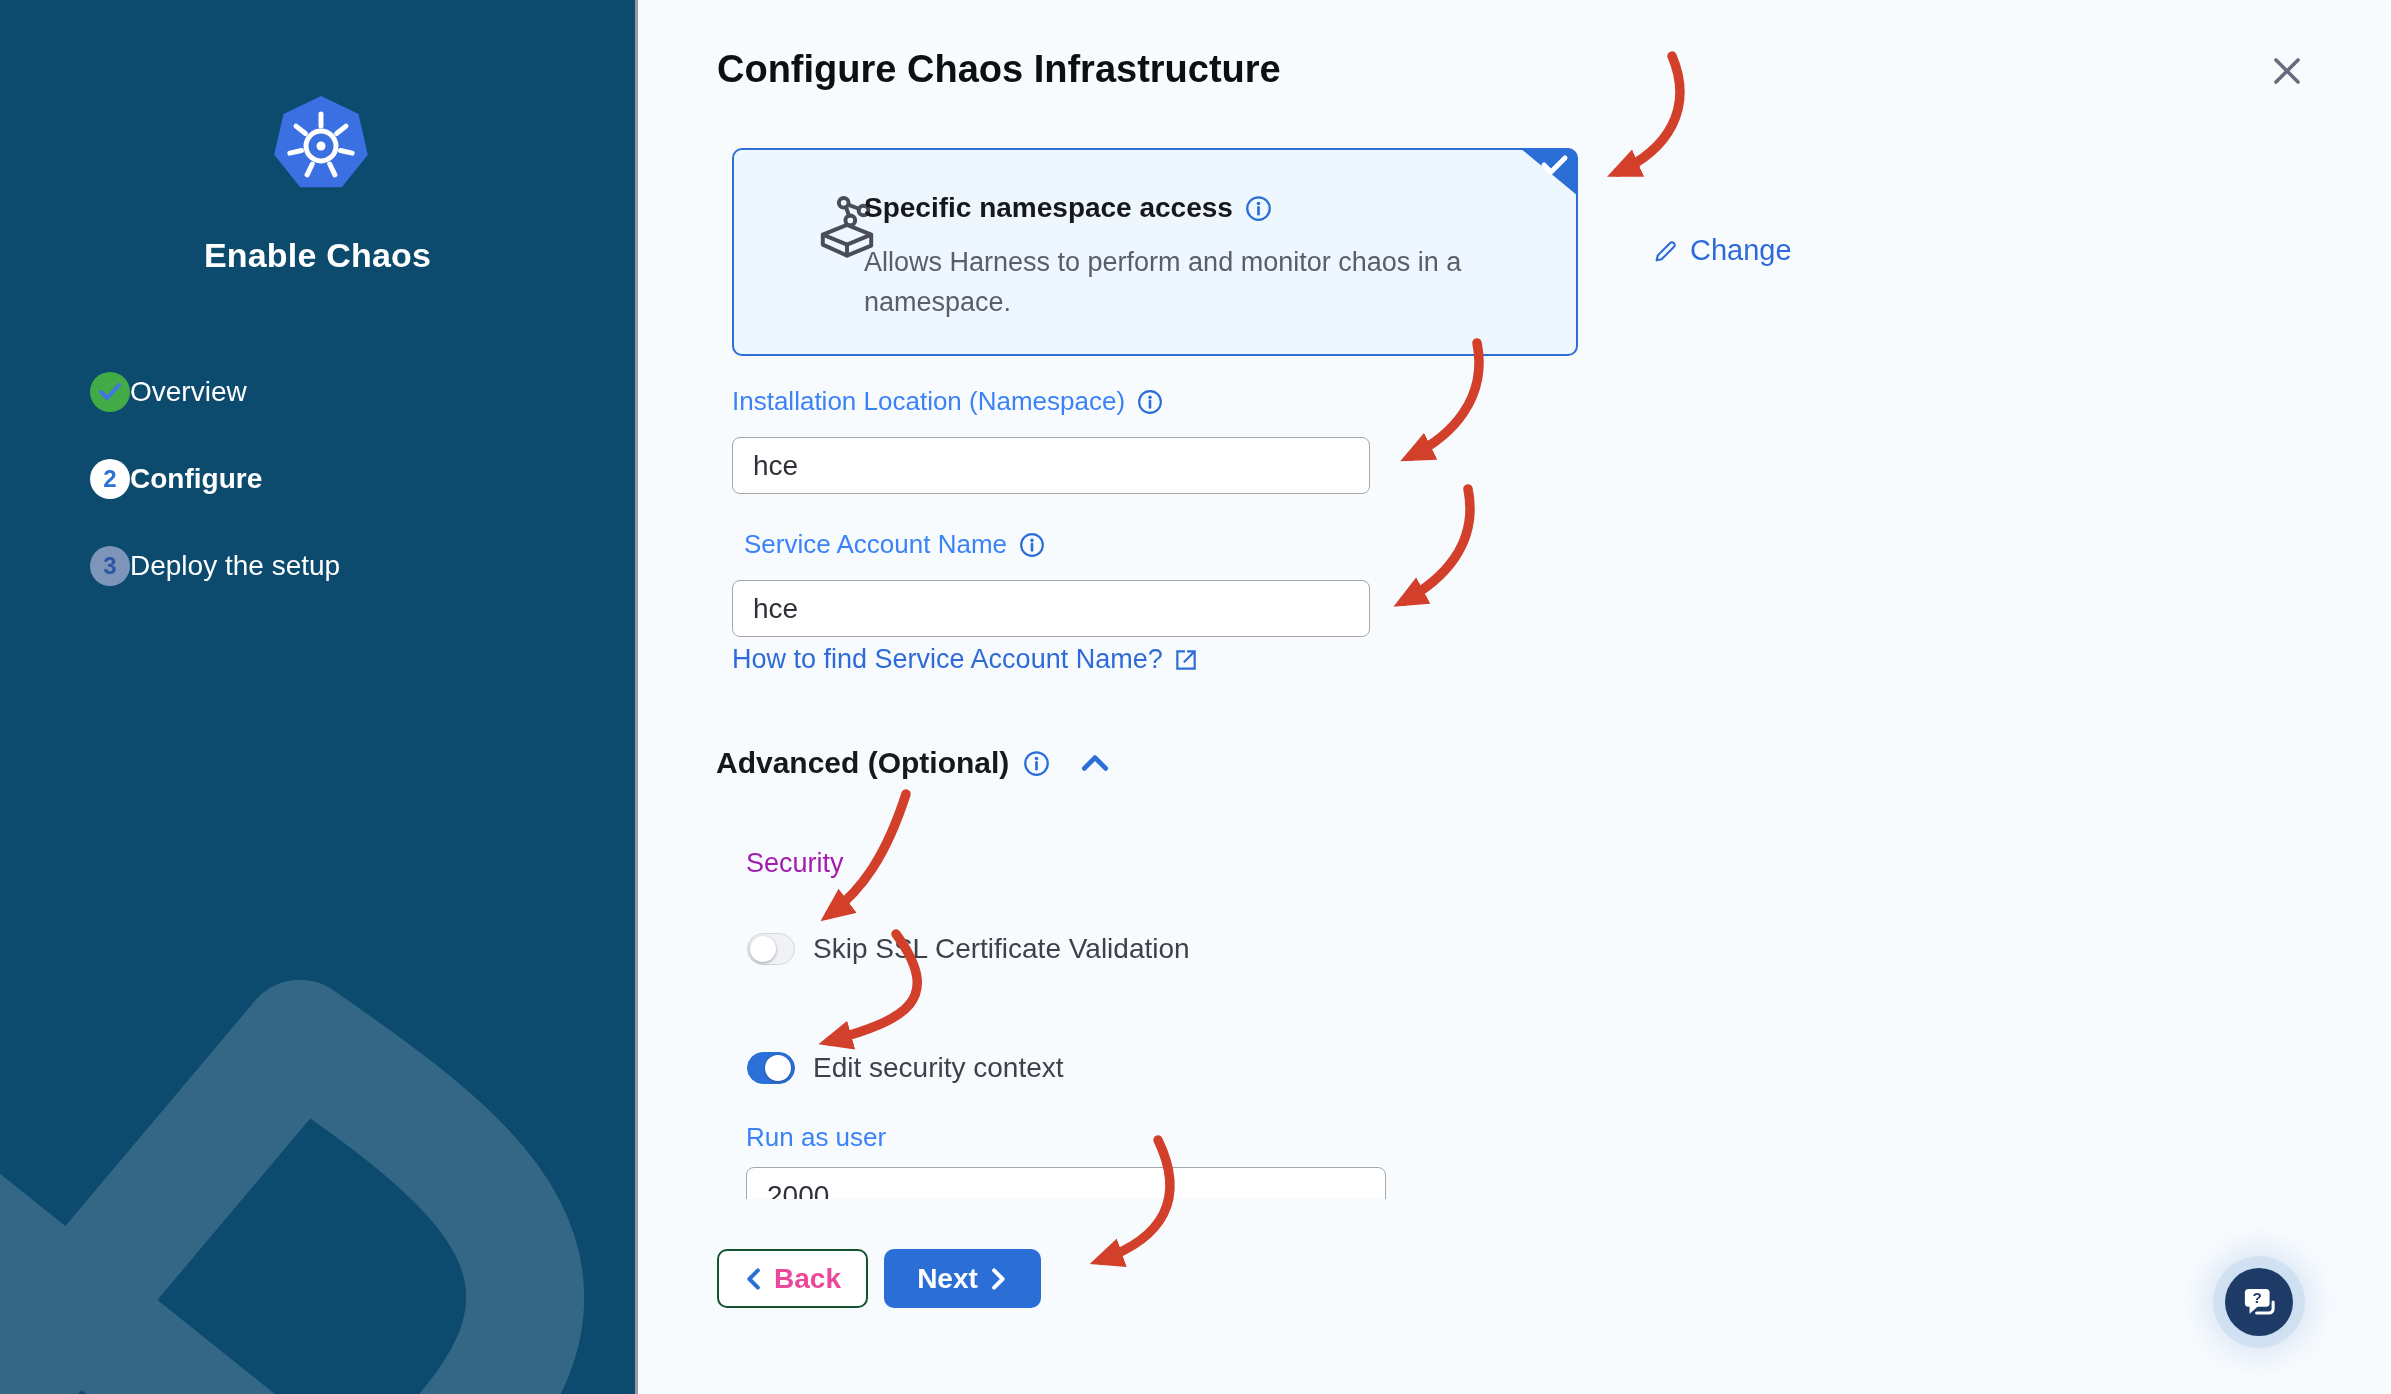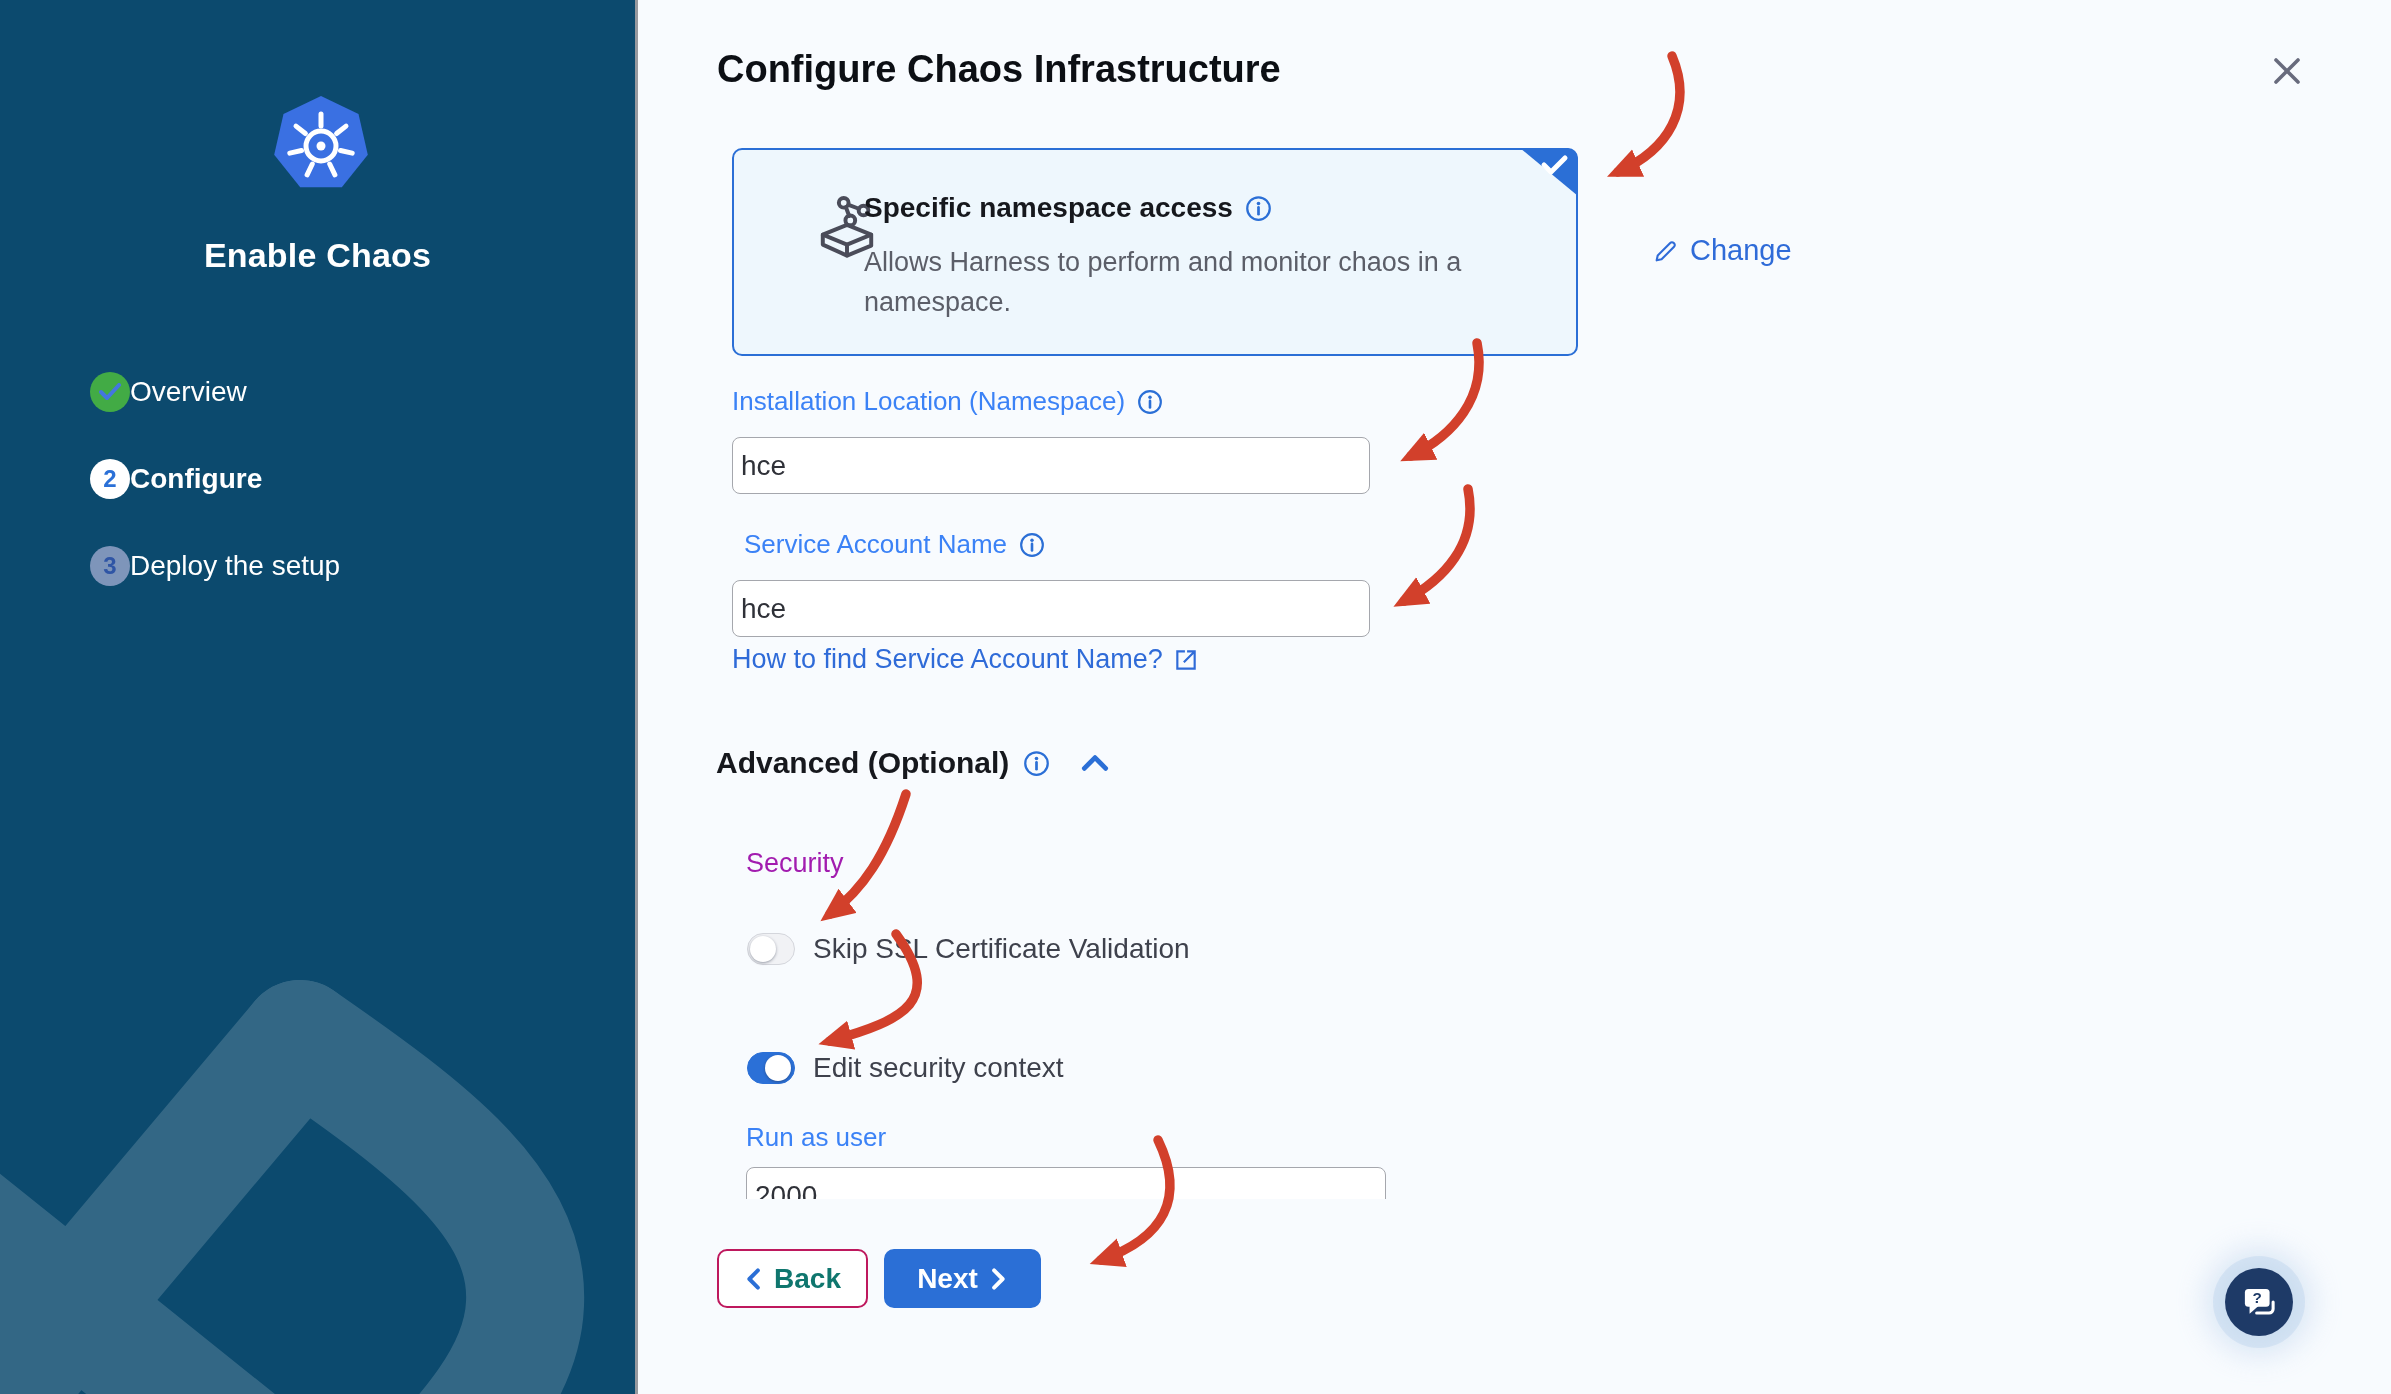--- a/index.html
+++ b/index.html
@@ -35,42 +35,42 @@
   .card-icon{position:absolute;left:80px;top:44px;}
   .card-title-row{position:absolute;left:130px;top:42px;display:flex;align-items:center;gap:12px;}
   .card-title{font-size:28px;font-weight:700;color:#16181d;}
   .card-desc{position:absolute;left:130px;top:92px;width:660px;font-size:27px;line-height:40px;color:#5b5e68;}
   .change-link{position:absolute;left:1652px;top:234px;display:flex;align-items:center;gap:10px;
     color:#2f6bd8;font-size:29px;font-weight:400;cursor:pointer;}
   
   .field-label{position:absolute;display:flex;align-items:center;gap:12px;
     font-size:26px;font-weight:500;color:#3b82f6;}
   .text-input{position:absolute;width:638px;height:57px;box-sizing:border-box;background:#ffffff;
-    border:1px solid #a5a7ad;border-radius:8px;padding:0 8px;font-size:28px;color:#2f3138;
+    border:1px solid #a5a7ad;border-radius:8px;padding:0 20px;font-size:28px;color:#2f3138;
     font-family:"Liberation Sans","DejaVu Sans",sans-serif;outline:none;}
   .help-link{position:absolute;left:732px;top:644px;display:flex;align-items:center;gap:10px;
     color:#2f6bd8;font-size:27px;cursor:pointer;}
   .advanced-row{position:absolute;left:716px;top:746px;display:flex;align-items:center;gap:14px;cursor:pointer;justify-content:space-between;}
   .advanced-title{font-size:30px;font-weight:700;color:#16181d;}
   .security-label{position:absolute;left:746px;top:848px;font-size:27px;font-weight:500;color:#a21caf;}
   .toggle-row{position:absolute;display:flex;align-items:center;gap:18px;cursor:pointer;}
   .toggle{width:48px;height:32px;border-radius:16px;background:#f1f2f5;border:1px solid #d4d6dc;
     position:relative;box-sizing:border-box;flex:0 0 48px;}
   .toggle .knob{position:absolute;top:2px;left:2px;width:26px;height:26px;border-radius:50%;
     background:#ffffff;box-shadow:0 1px 3px rgba(40,48,70,.45);}
   .toggle.on{background:#2b70d7;border-color:#2b70d7;}
   .toggle.on .knob{left:auto;right:3px;}
   .toggle-label{font-size:28px;color:#3e414c;}
   .run-clip{position:absolute;left:746px;top:1167px;width:640px;height:32px;overflow:hidden;}
   .run-clip .text-input{position:static;width:640px;}
   
   .btn{position:absolute;top:1249px;height:59px;border-radius:10px;display:flex;align-items:center;
     justify-content:center;gap:12px;font-size:28px;font-weight:700;cursor:pointer;box-sizing:border-box;
     font-family:"Liberation Sans","DejaVu Sans",sans-serif;}
-  .btn-back{left:717px;width:151px;background:#ffffff;border:2px solid #be185d;color:#0f766e;}
+  .btn-back{left:717px;width:151px;background:#ffffff;border:2px solid #14532d;color:#ec4899;}
   .btn-next{left:884px;width:157px;background:#2b6fd6;border:2px solid #2b6fd6;color:#ffffff;}
   
   .chat-fab{position:absolute;left:2225px;top:1268px;width:68px;height:68px;border-radius:50%;
     background:#1e3a67;display:flex;align-items:center;justify-content:center;cursor:pointer;
     box-shadow:0 0 0 12px rgba(186,210,236,.40),0 0 30px 18px rgba(176,202,232,.45);}
   .arrows{position:absolute;left:0;top:0;width:2391px;height:1394px;pointer-events:none;}
   .info-icon{display:inline-flex;cursor:pointer;}
 </style>
 </head>
 <body>

